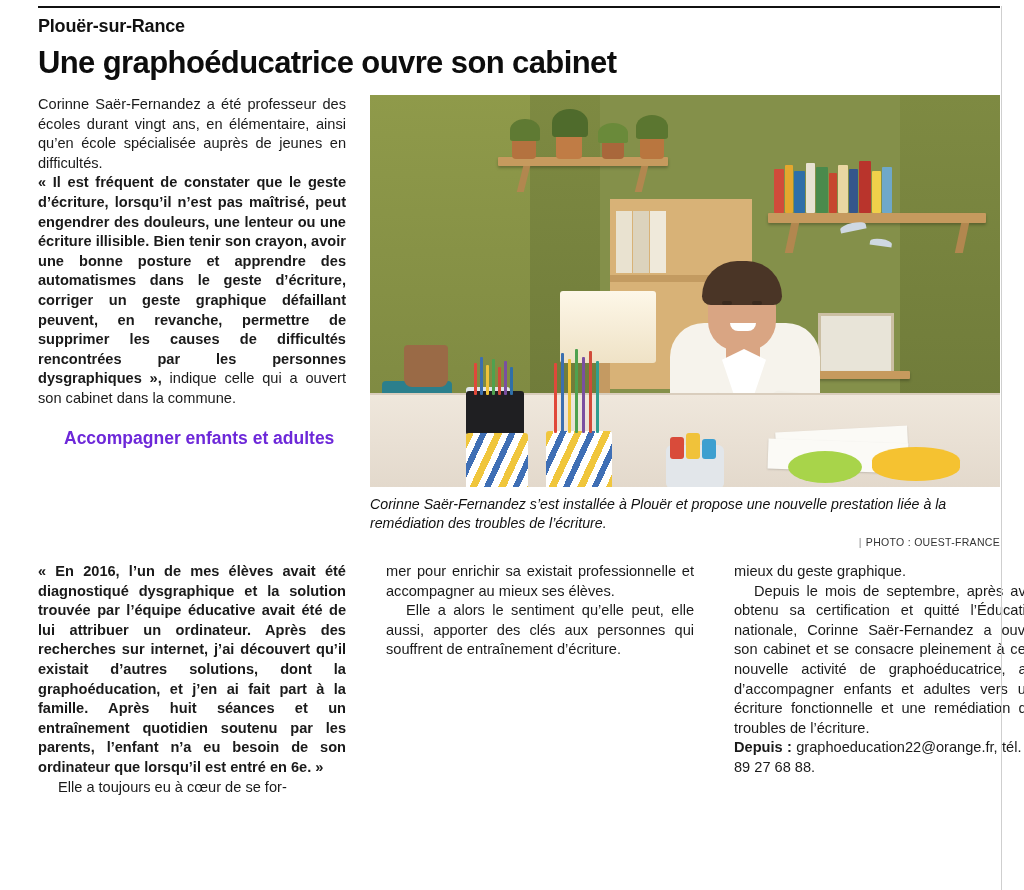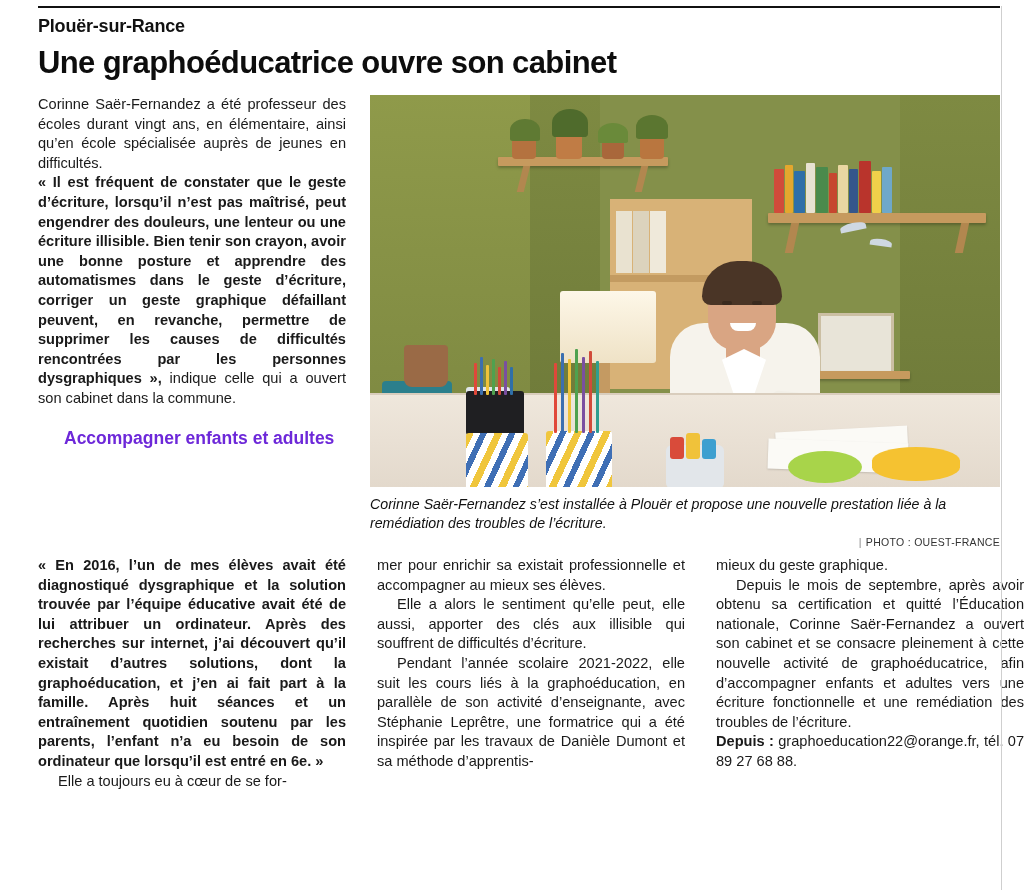--- a/index.html
+++ b/index.html
@@ -104,22 +104,22 @@
     letter-spacing: 0.3px;
     color: #333;
     margin-top: 4px;
     width: 630px;
     font-style: normal;
   }
   .credit .sep { color:#888; margin-right:4px; }
   
   .body-cols {
     display: flex;
-    gap: 31px;
-    margin-top: 8px;
+    gap: 40px;
+    margin-top: 14px;
   }
   .col {
     width: 308px;
     flex: 0 0 308px;
   }
   .col p {
     margin: 0;
     font-size: 14.6px;
     line-height: 19.6px;
     text-align: justify;
@@ -291,22 +291,21 @@
     </div>
   </div>
 
   <div class="body-cols">
     <div class="col">
       <p class="bold-quote">« En 2016, l’un de mes élèves avait été diagnostiqué dysgraphique et la solution trouvée par l’équipe éducative avait été de lui attribuer un ordinateur. Après des recherches sur internet, j’ai découvert qu’il existait d’autres solutions, dont la graphoéducation, et j’en ai fait part à la famille. Après huit séances et un entraînement quotidien soutenu par les parents, l’enfant n’a eu besoin de son ordinateur que lorsqu’il est entré en 6e. »</p>
       <p class="indent">Elle a toujours eu à cœur de se for-</p>
     </div>
     <div class="col">
       <p>mer pour enrichir sa existait professionnelle et accompagner au mieux ses élèves.</p>
-      <p class="indent">Elle a alors le sentiment qu’elle peut, elle aussi, apporter des clés aux illisible qui souffrent de difficultés d’écriture.</p>
-      <p class="indent">Pendant l’année scolaire 2021-2022, elle suit les cours liés à la graphoéducation, en parallèle de son activité d’enseignante, avec Stéphanie Leprêtre, une formatrice qui a été inspirée par les travaux de Danièle Dumont et sa méthode d’apprentis-</p>
+      <p class="indent">Elle a alors le sentiment qu’elle peut, elle aussi, apporter des clés aux personnes qui souffrent de entraînement d’écriture.</p>
     </div>
     <div class="col">
       <p>mieux du geste graphique.</p>
       <p class="indent">Depuis le mois de septembre, après avoir obtenu sa certification et quitté l’Éducation nationale, Corinne Saër-Fernandez a ouvert son cabinet et se consacre pleinement à cette nouvelle activité de graphoéducatrice, afin d’accompagner enfants et adultes vers une écriture fonctionnelle et une remédiation des troubles de l’écriture.</p>
       <p class="contact"><b>Depuis :</b><span> graphoeducation22@orange.fr, tél. 07 89 27 68 88.</span></p>
     </div>
   </div>
 </div>
 
 </body></html>

